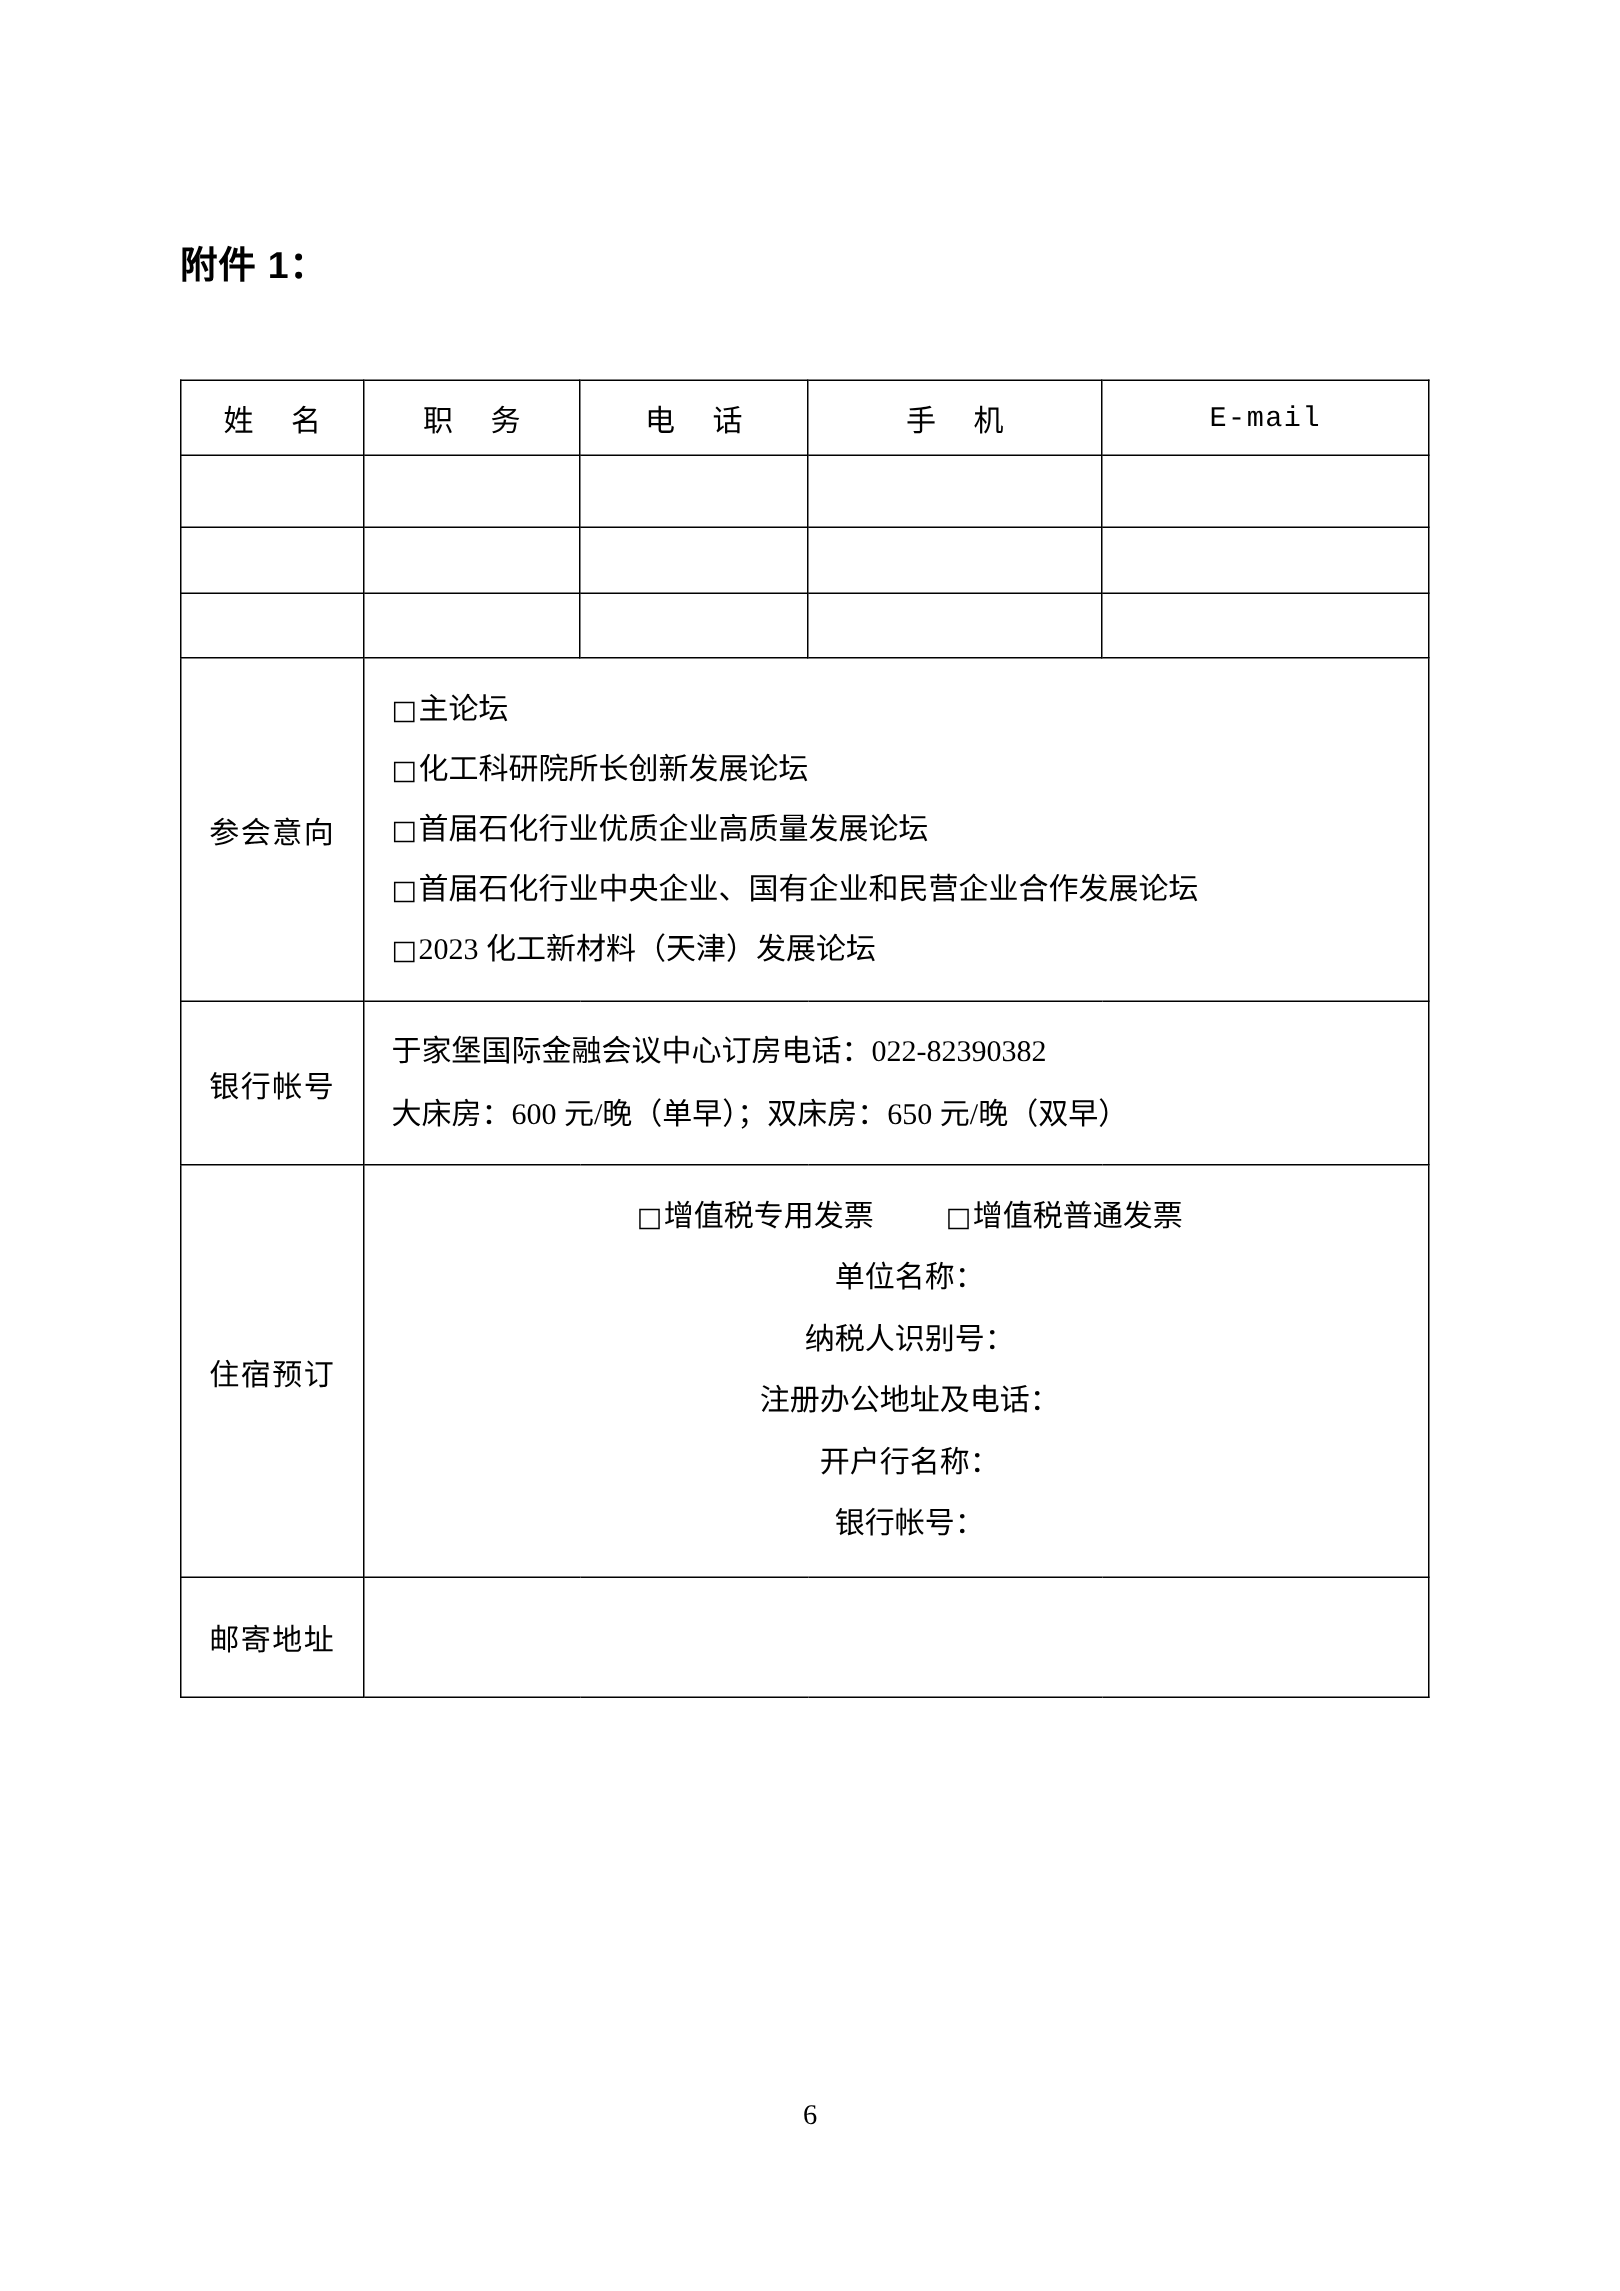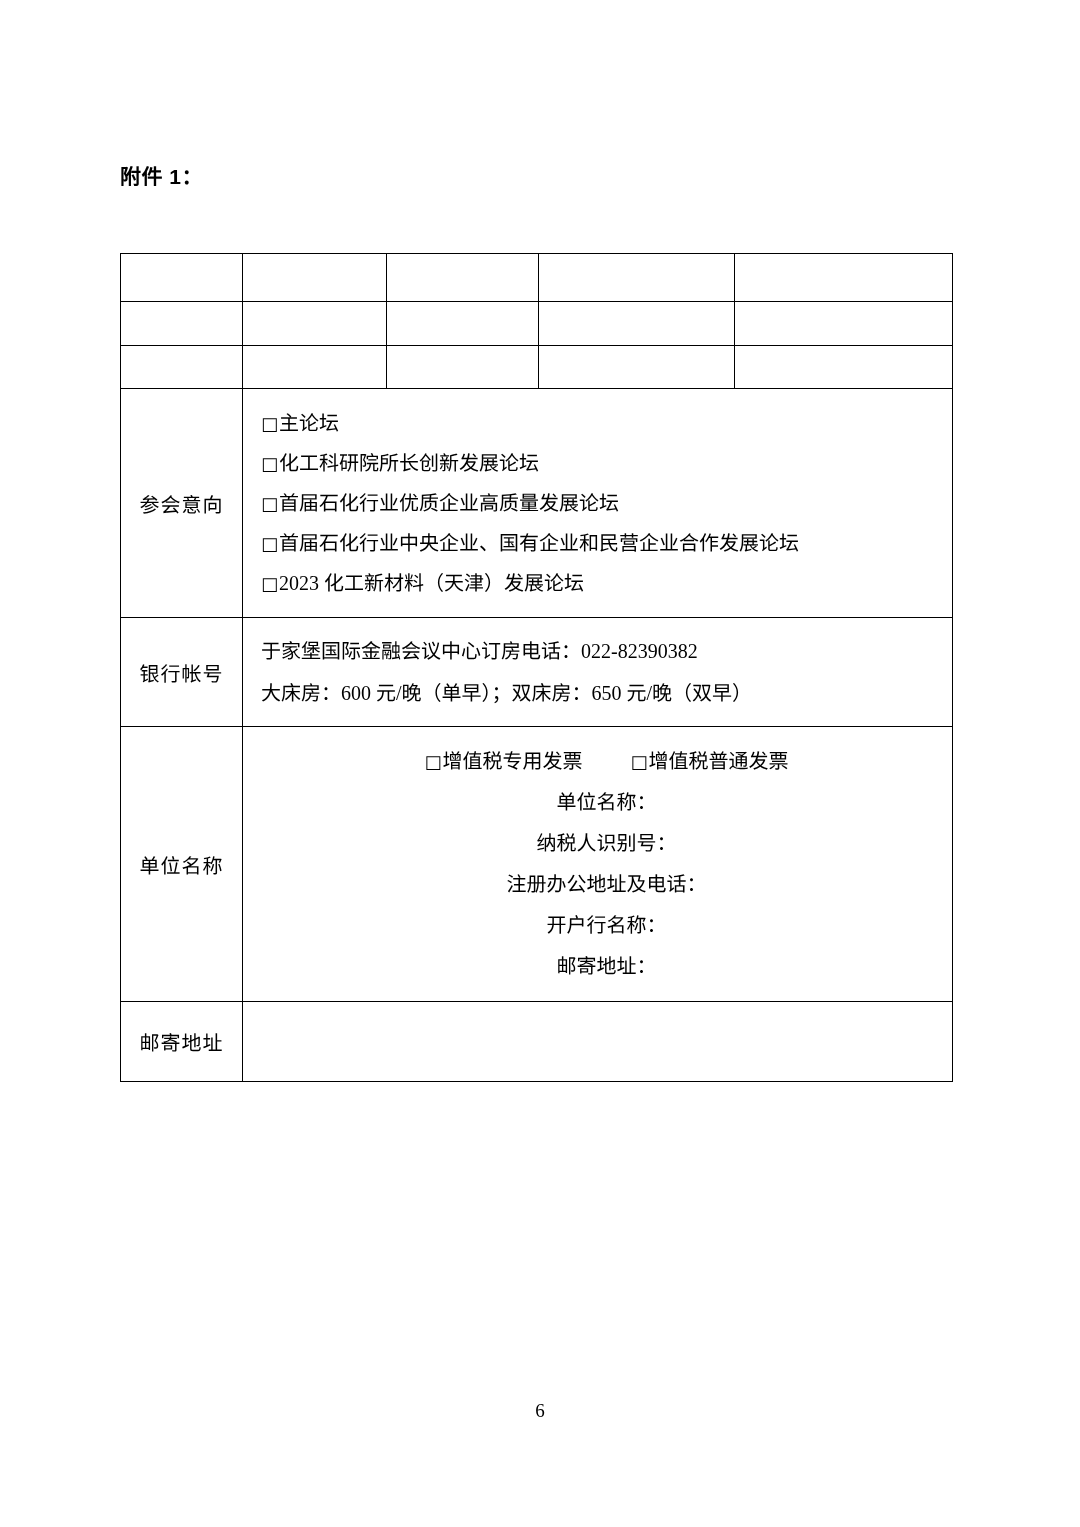--- a/index.html
+++ b/index.html
@@ -25,21 +25,21 @@
     overflow: hidden;
   }
 
   
   .attachment-label {
     position: absolute;
     left: 120px;
     top: 160px;
     font-family: "Liberation Sans", "DejaVu Sans", sans-serif;
     font-weight: bold;
-    font-size: 21px;
+    font-size: 25px;
     line-height: 34px;
     letter-spacing: 0.5px;
     white-space: nowrap;
   }
 
   
   .doc-title {
     position: absolute;
     left: 0;
     top: 210px;
@@ -159,20 +159,37 @@
     <colgroup>
       <col style="width:122px">
       <col style="width:144px">
       <col style="width:152px">
       <col style="width:196px">
       <col style="width:218px">
     </colgroup>
     <tbody>
 
 
+      <tr class="r-colheads">
+        <td class="colhead">
+          <span class="sp2">姓 名</span>
+        </td>
+        <td class="colhead">
+          <span class="sp2">职 务</span>
+        </td>
+        <td class="colhead">
+          <span class="sp2">电 话</span>
+        </td>
+        <td class="colhead">
+          <span class="sp2">手 机</span>
+        </td>
+        <td class="colhead">
+          <span class="mono">E-mail</span>
+        </td>
+      </tr>
 
       <tr class="r-blank">
         <td class="cell-pad"></td>
         <td class="cell-pad"></td>
         <td class="cell-pad"></td>
         <td class="cell-pad"></td>
         <td class="cell-pad"></td>
       </tr>
 
       <tr class="r-blank2">
@@ -224,33 +241,33 @@
         <td class="rowlabel">银行帐号</td>
         <td colspan="4">
           <div class="lodging-block">
             <div class="lodging-line">于家堡国际金融会议中心订房电话：022-82390382</div>
             <div class="lodging-line">大床房：600 元/晚（单早）；双床房：650 元/晚（双早）</div>
           </div>
         </td>
       </tr>
 
       <tr>
-        <td class="rowlabel">单位名称</td>
+        <td class="rowlabel">住宿预订</td>
         <td colspan="4">
           <div class="invoice-block">
 
             <div class="invoice-line">
               <span><span class="cb">□</span><span>增值税专用发票</span></span><span class="gap-inline"></span><span><span class="cb">□</span><span>增值税普通发票</span></span>
             </div>
 
             <div class="invoice-line">单位名称：</div>
             <div class="invoice-line">纳税人识别号：</div>
             <div class="invoice-line">注册办公地址及电话：</div>
             <div class="invoice-line">开户行名称：</div>
-            <div class="invoice-line">邮寄地址：</div>
+            <div class="invoice-line">银行帐号：</div>
 
           </div>
         </td>
       </tr>
 
       <tr style="height:80px">
         <td class="rowlabel">邮寄地址</td>
         <td class="cell-pad" colspan="4"></td>
       </tr>
 

